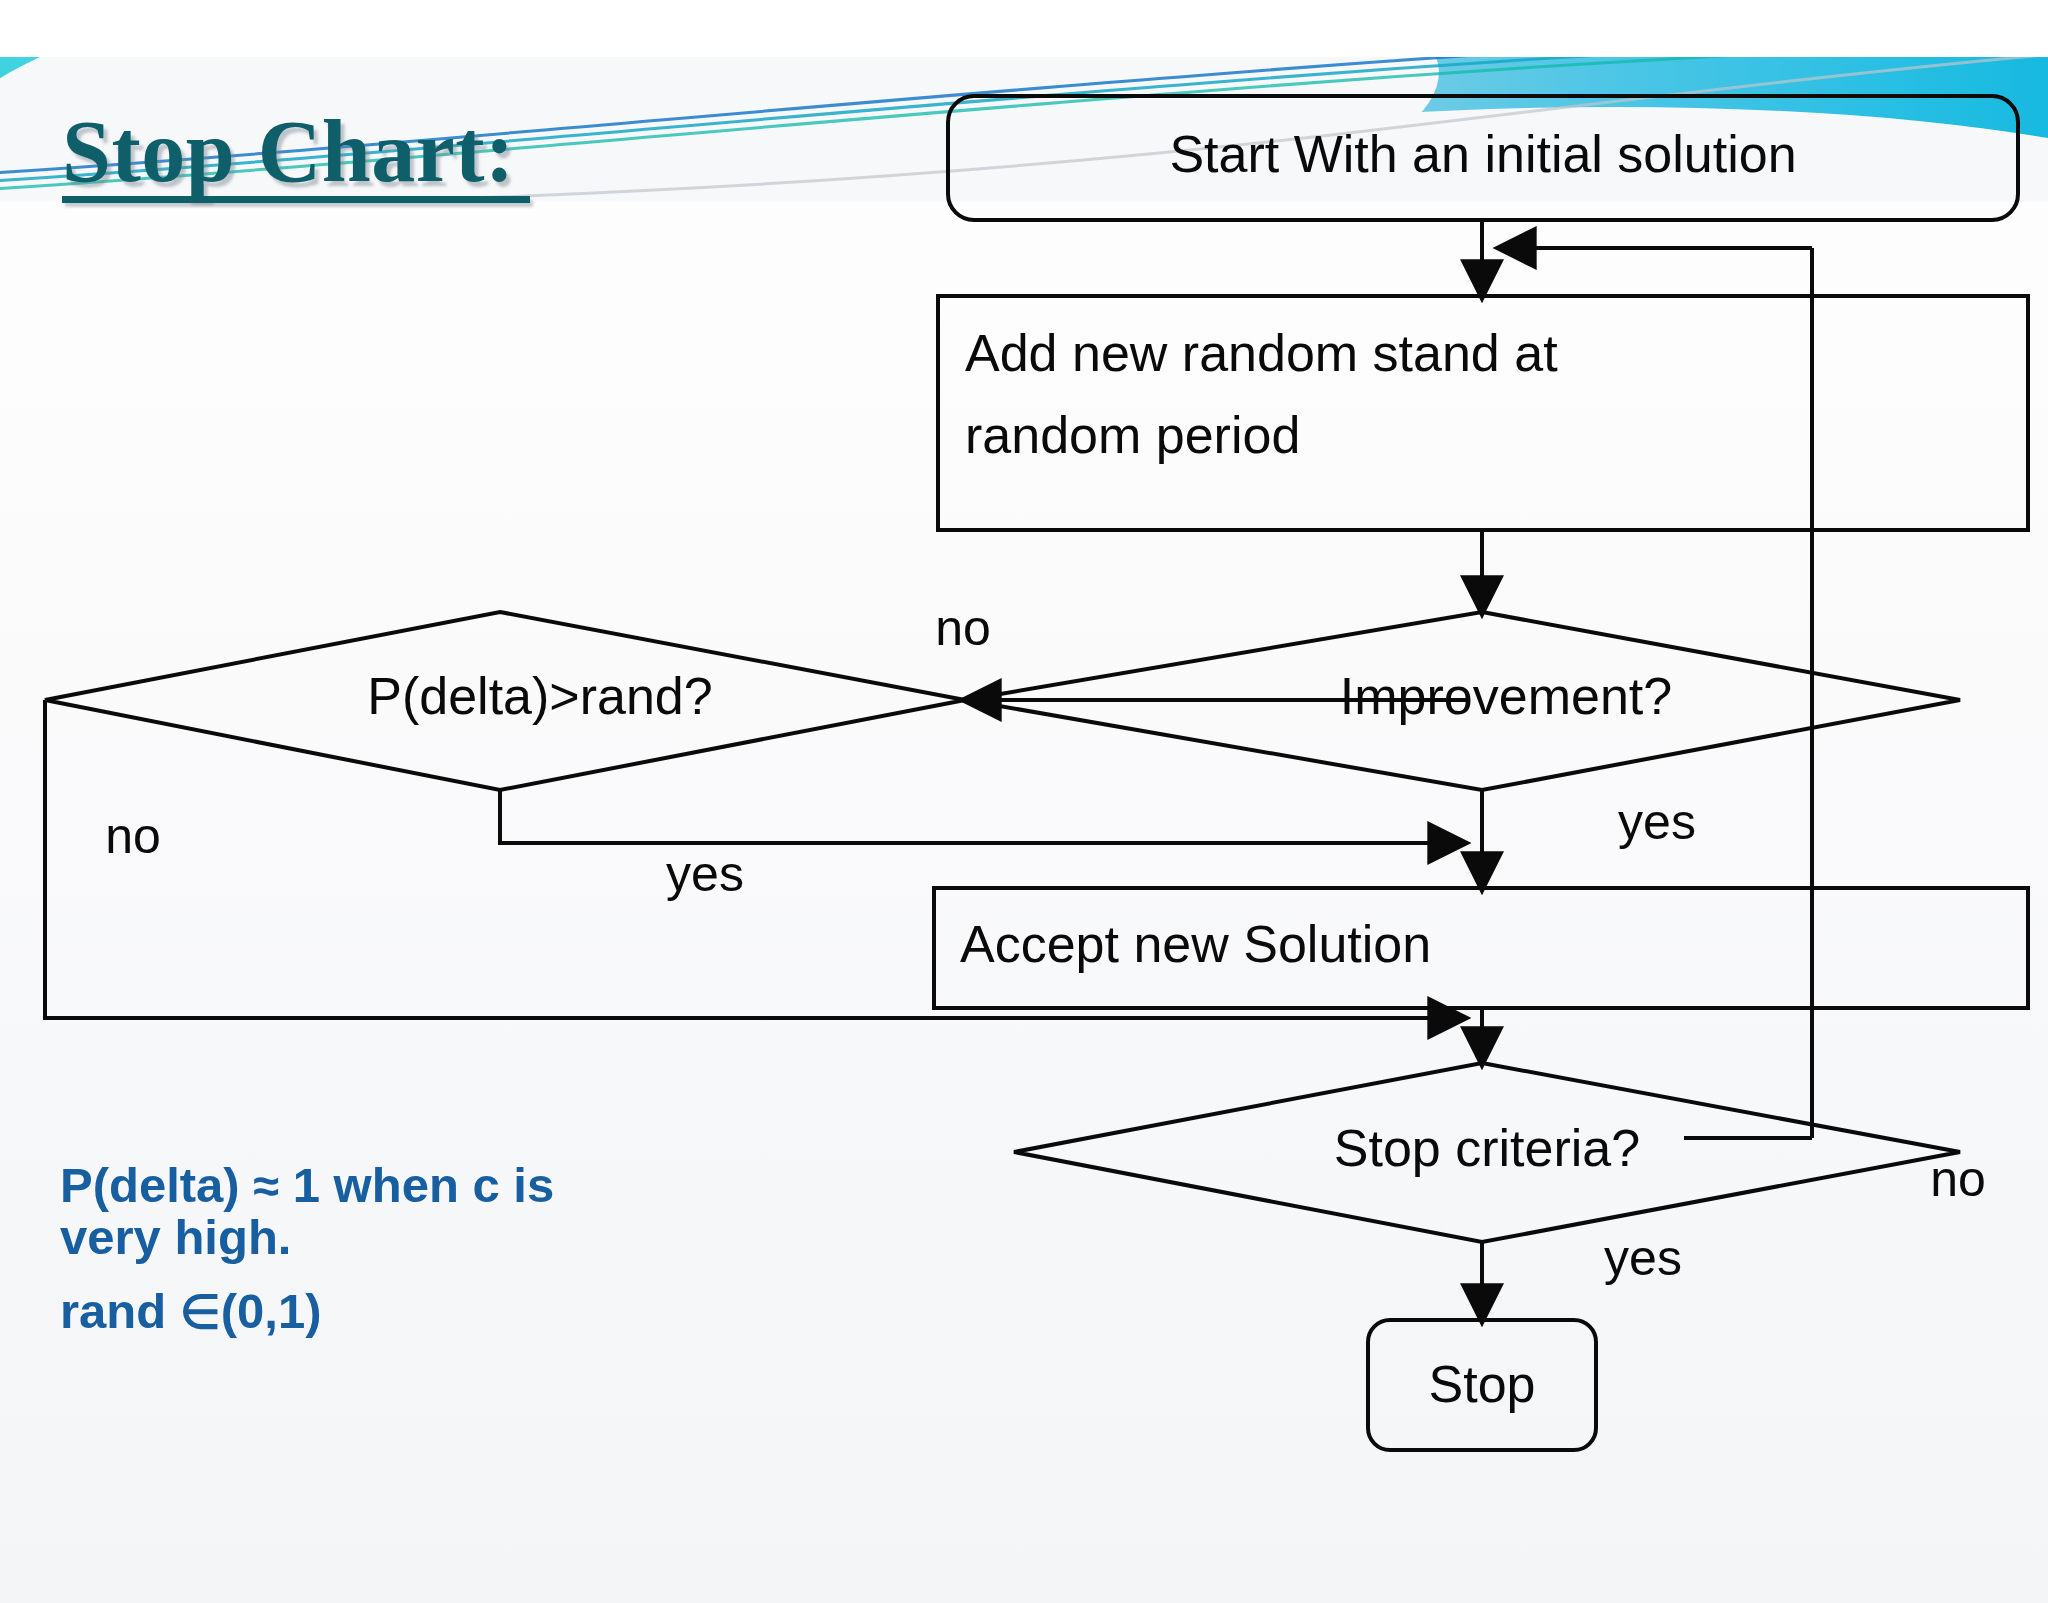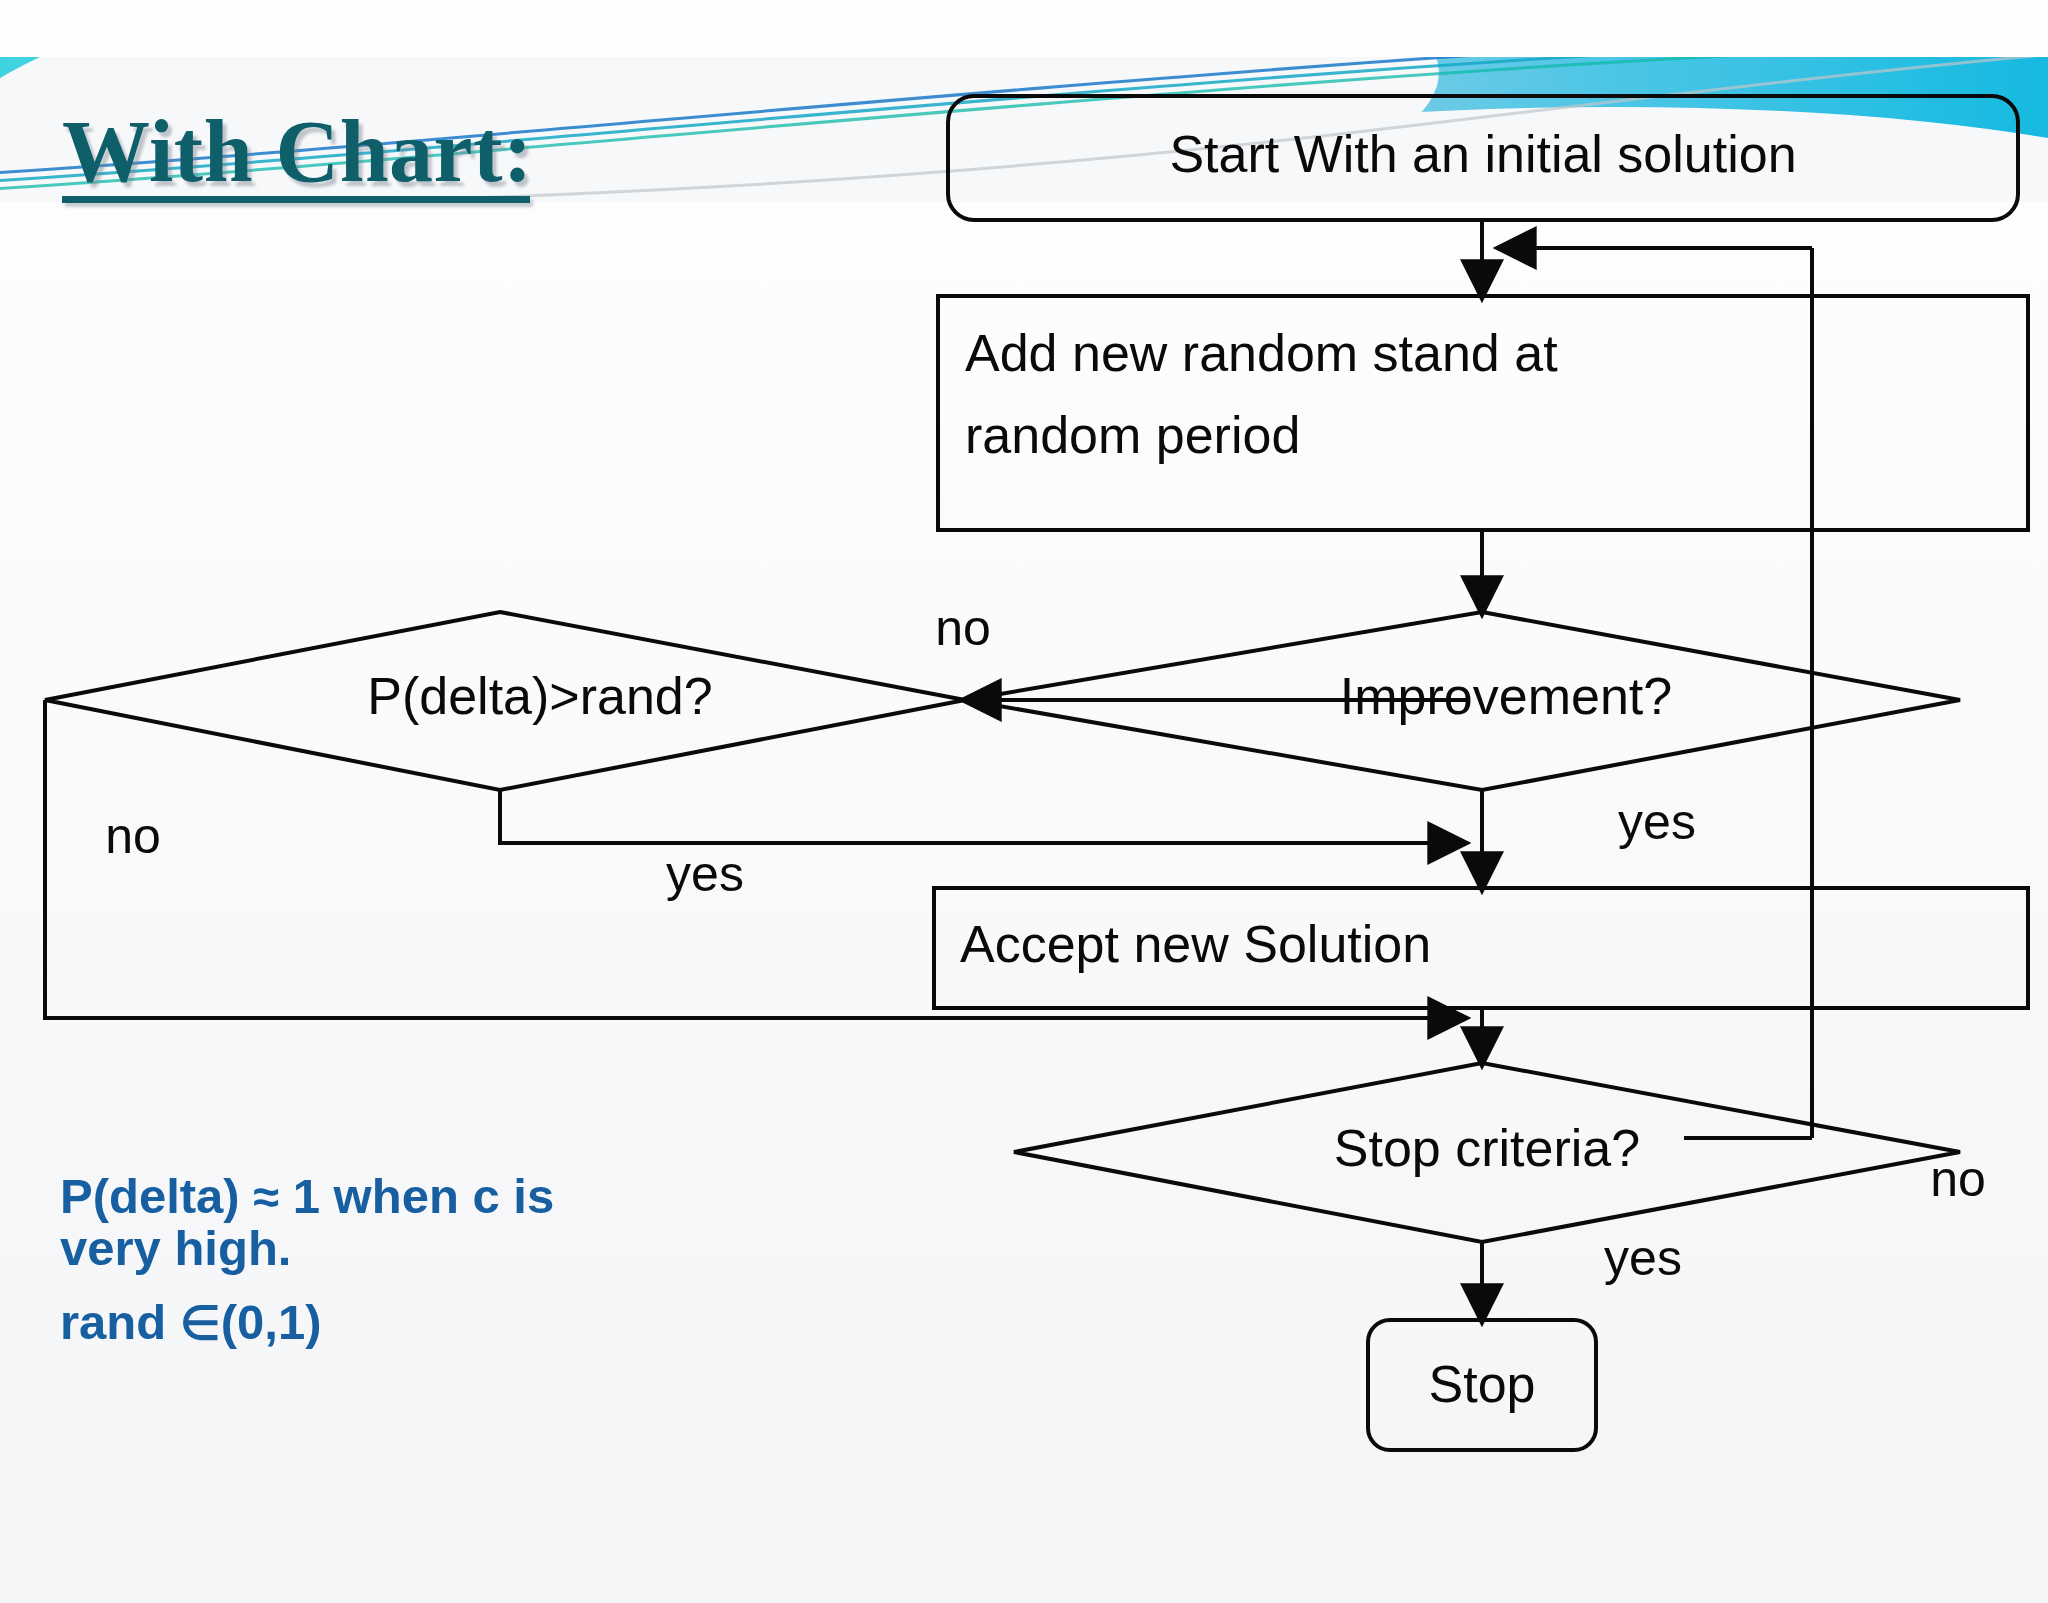--- a/index.html
+++ b/index.html
@@ -62,41 +62,41 @@
     fill:#0a0a0a;font-size:50px;
     dominant-baseline:middle;
   }
   
   .notes{
     position:absolute;left:60px;top:1160px;width:900px;
     color:#175fa0;
     font-family:"Liberation Sans", sans-serif;
     font-weight:bold;font-size:49px;line-height:1.06;
   }
-  .notes p{margin:11px 0 22px 0;}
+  .notes p{margin:0 0 22px 0;}
   .notes .sym{font-weight:bold;font-size:47px;}
 </style>
 </head>
 <body>
 
 <div class="slide">
 
   <div class="header-band">
     <div class="band-fill"></div>
     <div class="band-white1"></div>
     <div class="band-white2"></div>
     <svg class="band-curve" viewBox="0 0 2048 145" preserveAspectRatio="none">
       <path d="M -40,118 C 320,96 760,52 1180,20 C 1500,-6 1820,-24 2090,-34" fill="none" stroke="#1b79c9" stroke-width="3" opacity=".85"></path>
       <path d="M -40,126 C 320,104 760,60 1180,28 C 1500,2 1820,-16 2090,-26" fill="none" stroke="#16a8c6" stroke-width="3" opacity=".85"></path>
       <path d="M -40,134 C 320,112 760,68 1180,36 C 1500,10 1820,-8 2090,-18" fill="none" stroke="#0fb9a8" stroke-width="3" opacity=".75"></path>
       <path d="M -40,150 C 420,150 900,130 1400,70 C 1700,34 1900,10 2090,-6" fill="none" stroke="#bfc6cc" stroke-width="3" opacity=".7"></path>
     </svg>
   </div>
 
-  <div class="title">With Chart:</div>
+  <div class="title">Stop Chart:</div>
   <div class="title-underline"></div>
 
   <svg class="flow" viewBox="0 0 2048 1603">
     <defs>
       <marker id="arrow" viewBox="0 0 12 12" refX="10" refY="6" markerWidth="11" markerHeight="11" orient="auto-start-reverse">
         <path d="M 0 0 L 12 6 L 0 12 z" fill="#0a0a0a"></path>
       </marker>
     </defs>
 
     <g stroke="#0a0a0a" stroke-width="4" fill="none">

